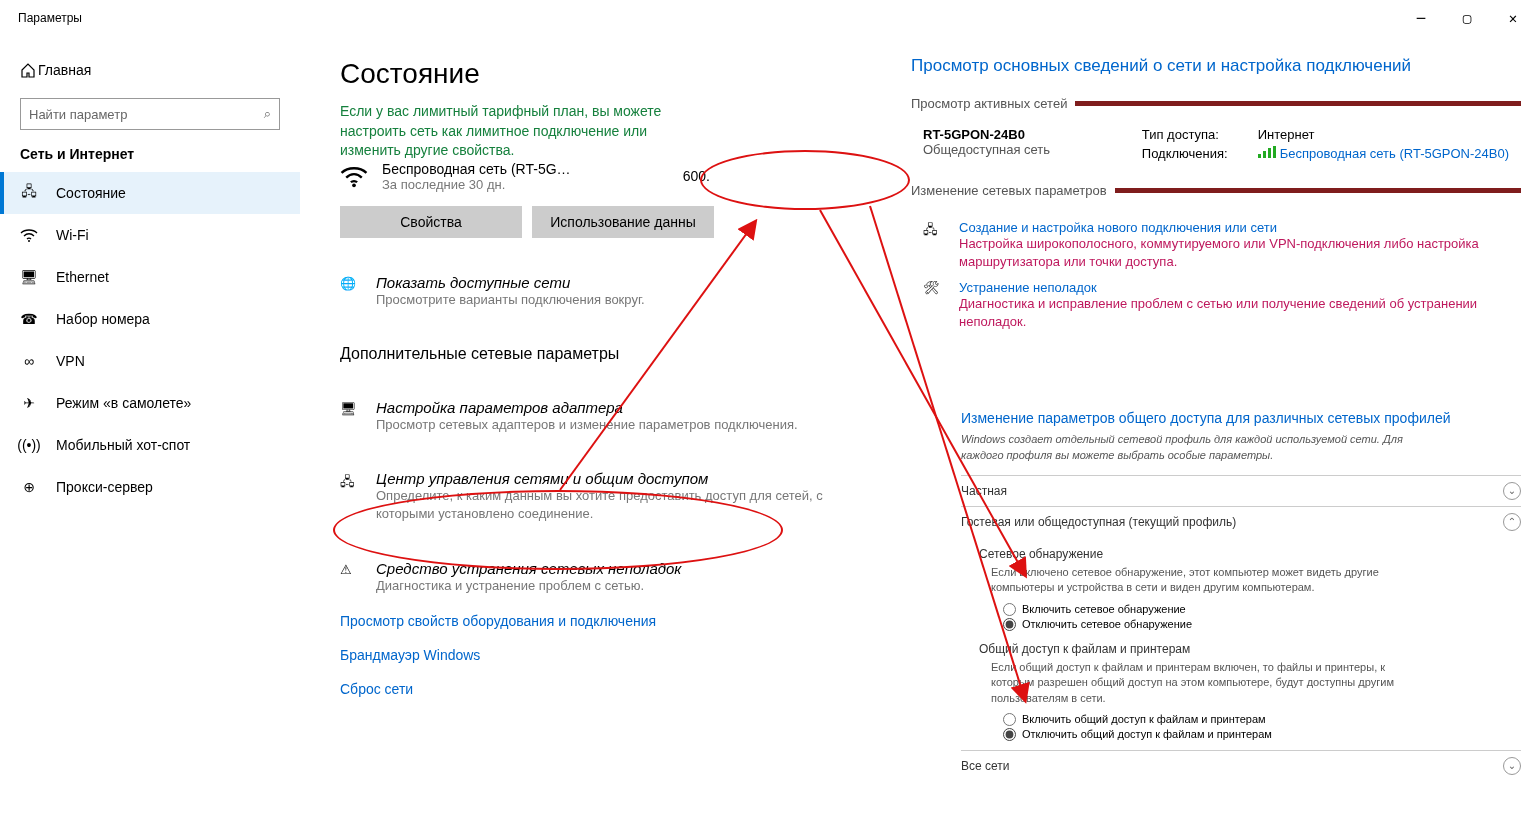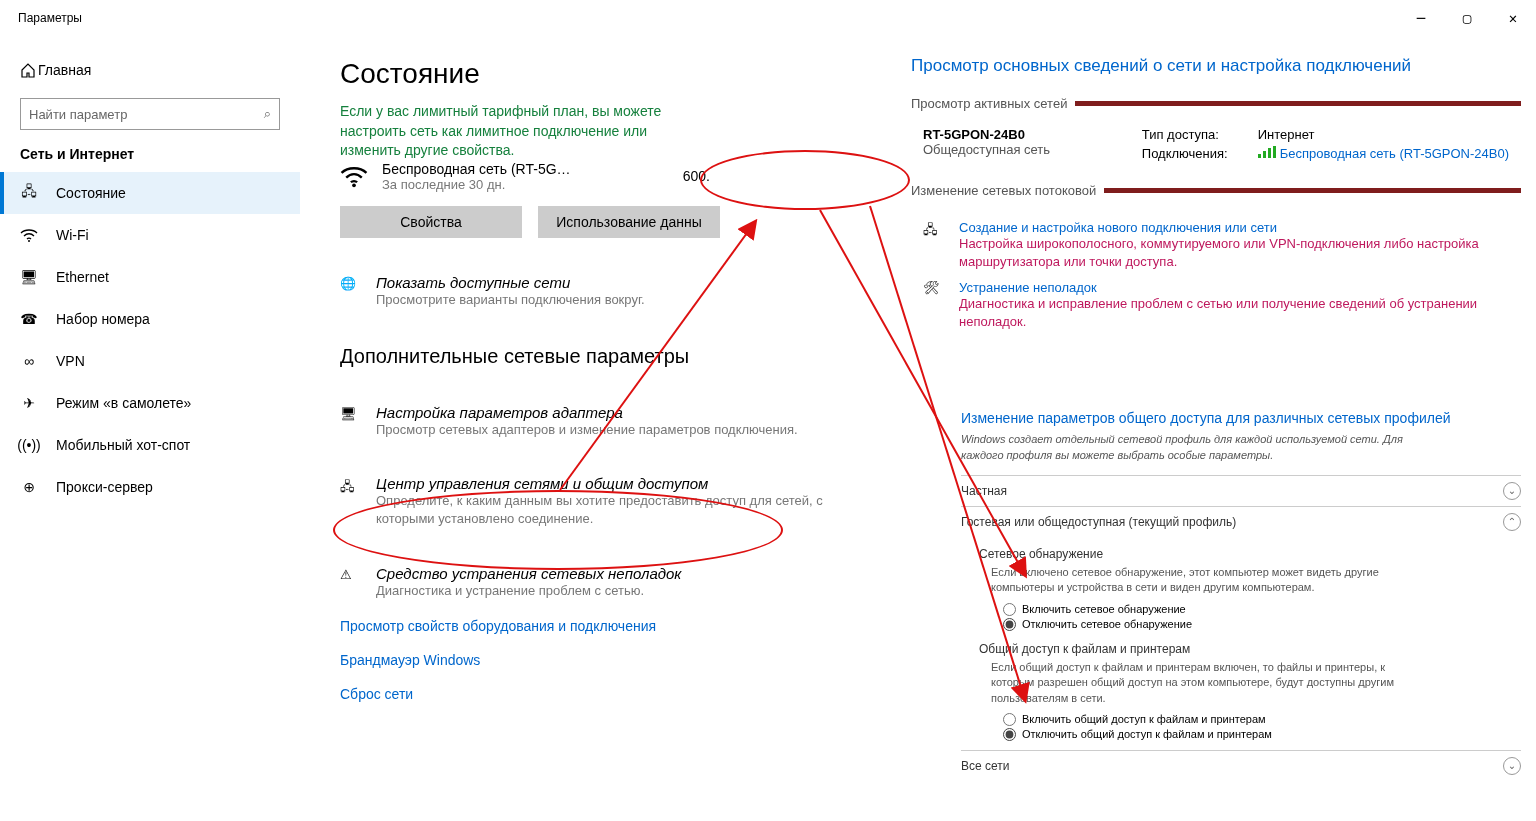--- a/index.html
+++ b/index.html
@@ -77,33 +77,33 @@
   padding: 22px 0 0 40px;
   position: relative;
 }
 .h1 { font-size: 28px; font-weight: 400; margin-bottom: 12px; }
 .intro { font-size: 14px; color: #15803d; max-width: 360px; line-height: 1.4; }
 
 .wifi-row { display: flex; align-items: center; gap: 14px; width: 370px;}
 .wifi-text .t1 { font-size: 14px; }
 .wifi-text .t2 { font-size: 13px; color: #777; }
 .wifi-val { margin-left: auto; font-size: 14px; color:#000; }
-.btn-row { display: flex; gap: 16px; margin-top: 14px; }
+.btn-row { display: flex; gap: 10px; margin-top: 14px; }
 .btn {
   background: #ccc; border: none;
   padding: 8px 0; width: 182px;
   font-size: 14px; text-align: center;
 }
 
 .block { display: flex; gap: 14px; margin-top: 36px; max-width: 520px; align-items: flex-start; }
 .block .ico { width: 22px; height: 22px; flex-shrink: 0; margin-top:2px; }
 .block .bt { font-size: 15px; font-style: italic; }
 .block .bd { font-size: 13px; color: #777; line-height:1.4; }
 
-.h2 { font-size: 20px; font-weight: 400; margin-top: 36px; margin-bottom: 4px; }
+.h2 { font-size: 16px; font-weight: 400; margin-top: 36px; margin-bottom: 4px; }
 .link { color: #0066cc; font-size: 14px; display: block; margin-top: 18px; }
 
 
 .cp-links {
   position: absolute;
   left: 720px;
   top: 76px;
   width: 175px;
   font-size: 13px;
   color: #0066cc;
@@ -332,21 +332,21 @@
               <span></span>
               <span></span>
               <span></span>
               <span></span>
             </span><span>Беспроводная сеть (RT-5GPON-24B0)</span></a>
       </div>
     </div>
   </fieldset>
 
   <fieldset class="nc">
-    <legend>Изменение сетевых потоковой</legend>
+    <legend>Изменение сетевых параметров</legend>
     <div class="nc-row">
       <span class="nci">🖧</span>
       <div>
         <a>Создание и настройка нового подключения или сети</a>
         <div class="d">Настройка широкополосного, коммутируемого или VPN-подключения либо настройка маршрутизатора или точки доступа.</div>
       </div>
     </div>
     <div class="nc-row">
       <span class="nci">🛠</span>
       <div>

